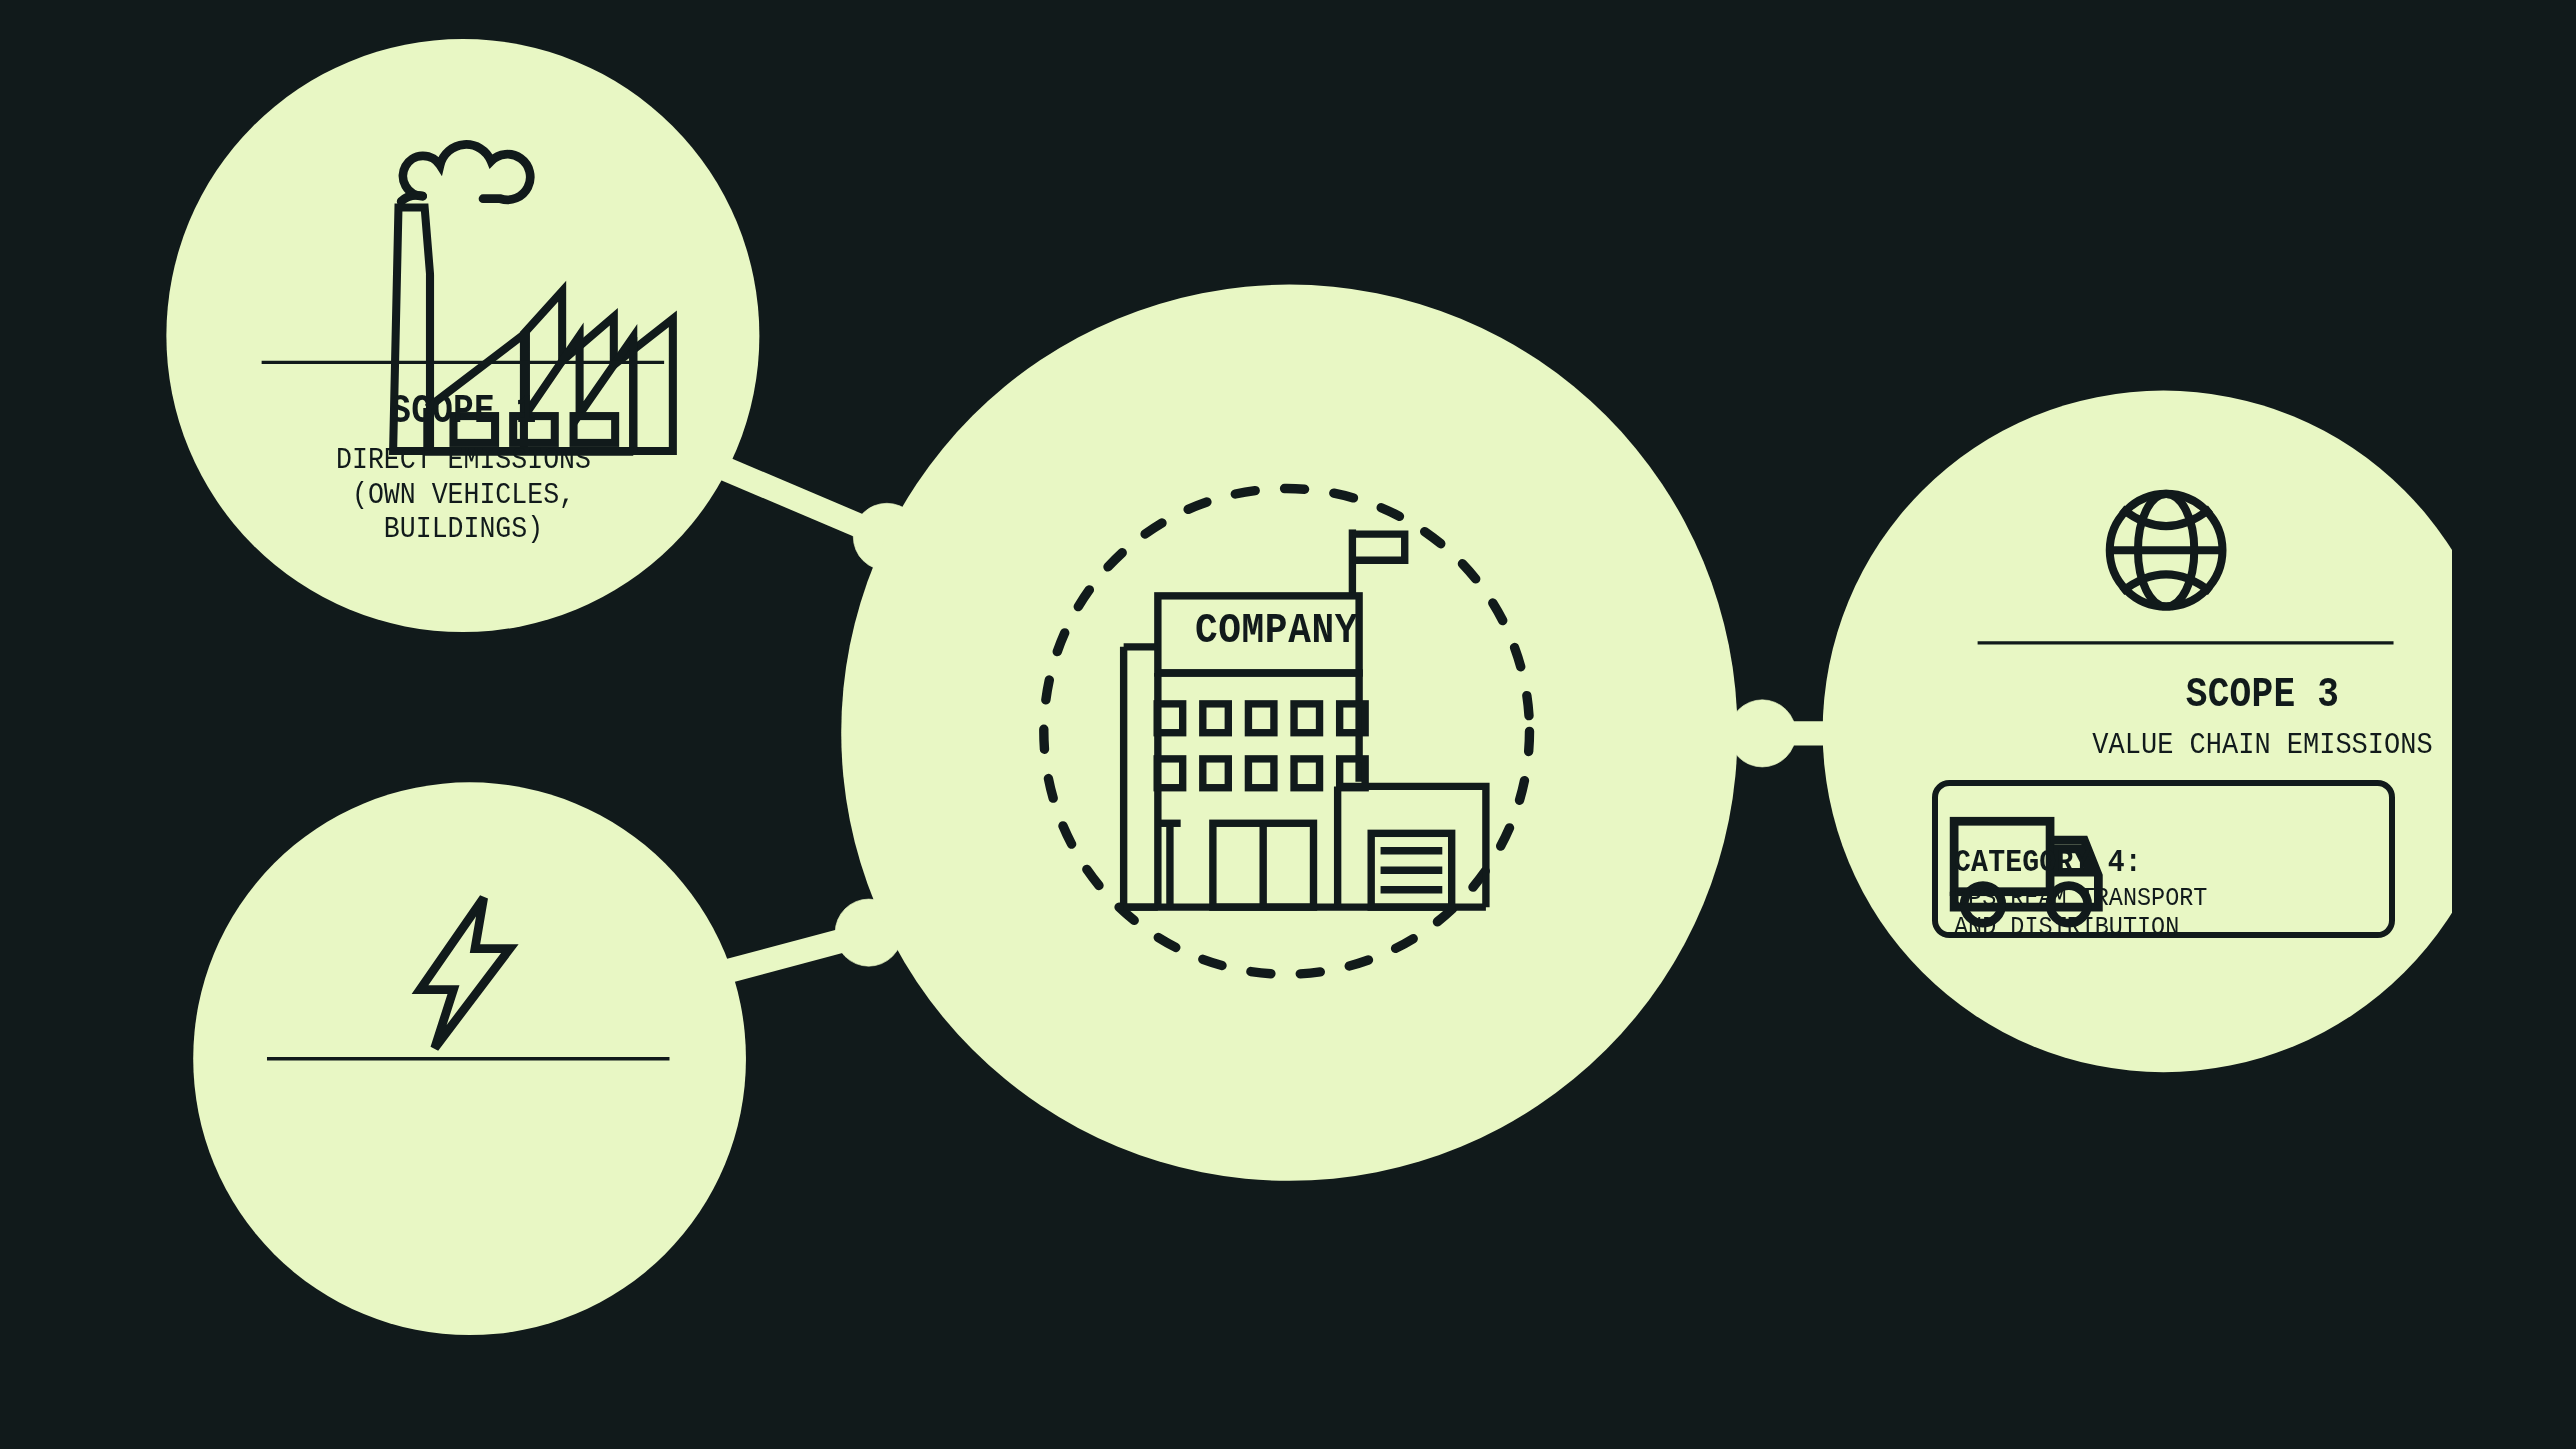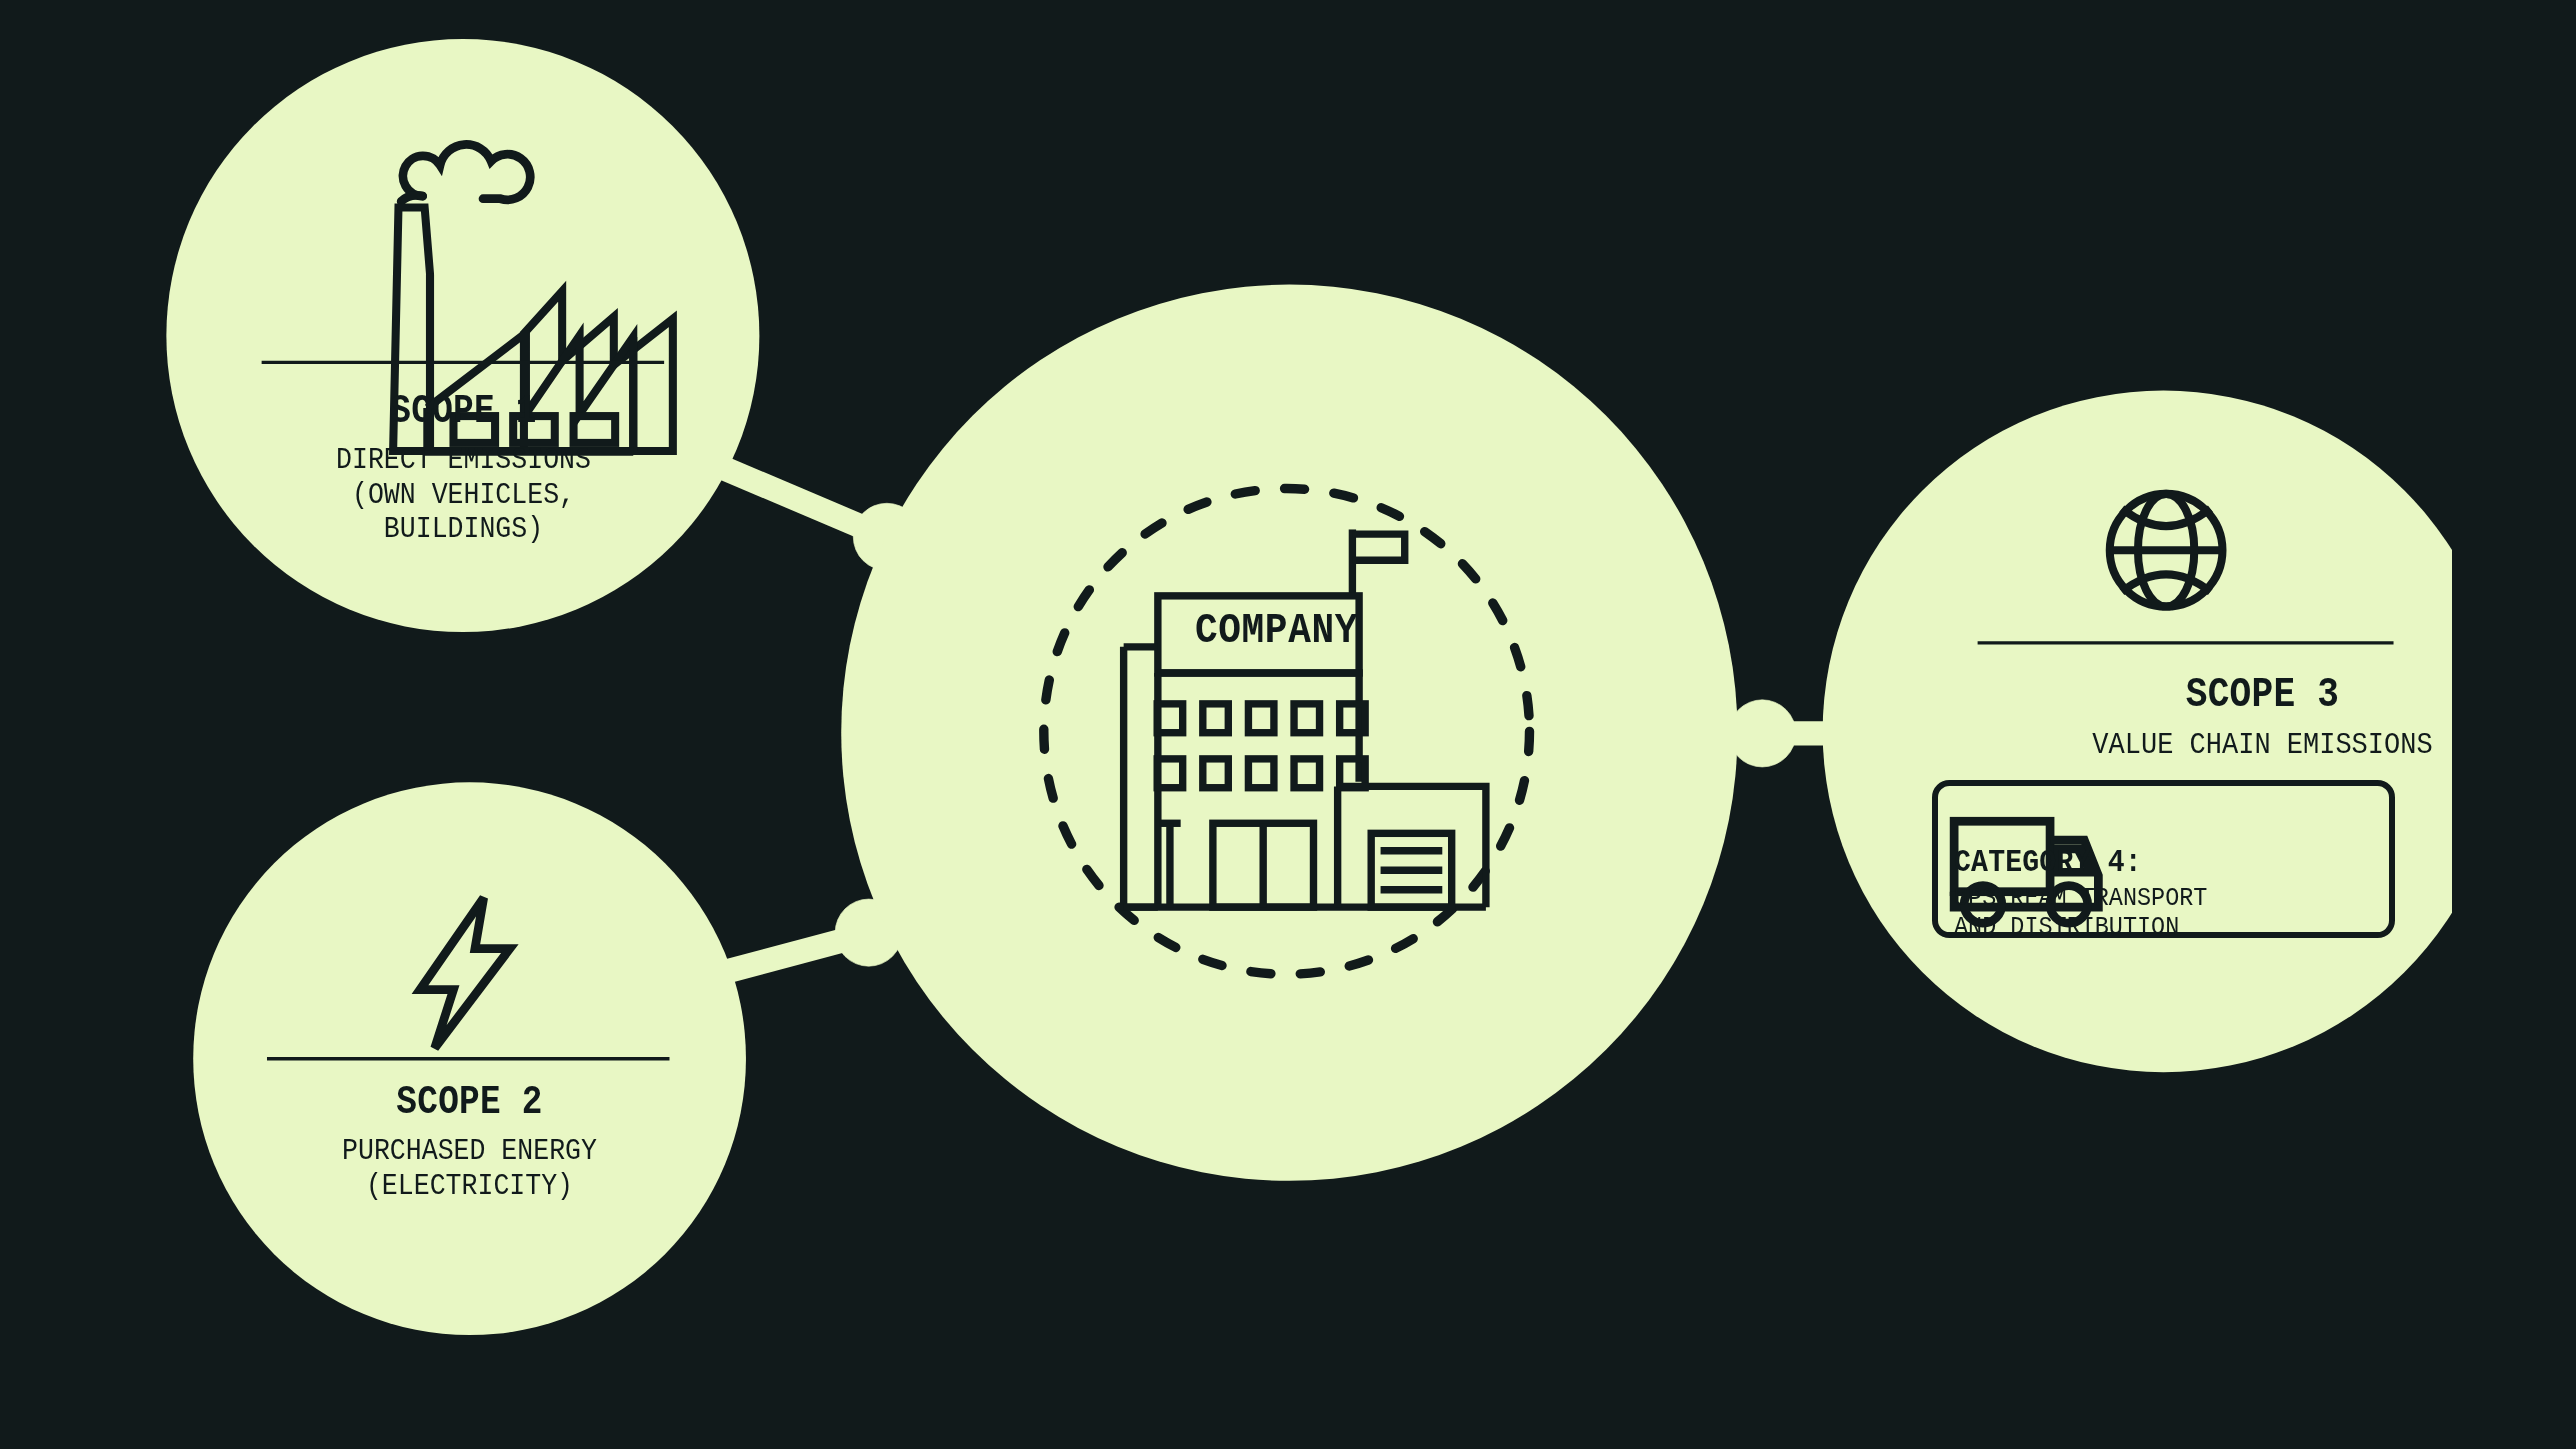--- a/index.html
+++ b/index.html
@@ -226,27 +226,20 @@
 
   <div class="node-text" id="scope1-text">
     <div class="node-title">SCOPE 1</div>
     <div class="node-sub">
       <div>DIRECT EMISSIONS</div>
       <div>(OWN VEHICLES,</div>
       <div>BUILDINGS)</div>
     </div>
   </div>
 
-  <div class="node-text" id="scope2-text">
-    <div class="node-title">SCOPE 2</div>
-    <div class="node-sub">
-      <div>PURCHASED ENERGY</div>
-      <div>(ELECTRICITY)</div>
-    </div>
-  </div>
 
   <div class="node-text" id="scope3-text">
     <div class="node-title">SCOPE 3</div>
     <div class="node-sub">
       <div>VALUE CHAIN EMISSIONS</div>
     </div>
   </div>
 
   <div id="category-box"></div>
   <div id="category-text">

